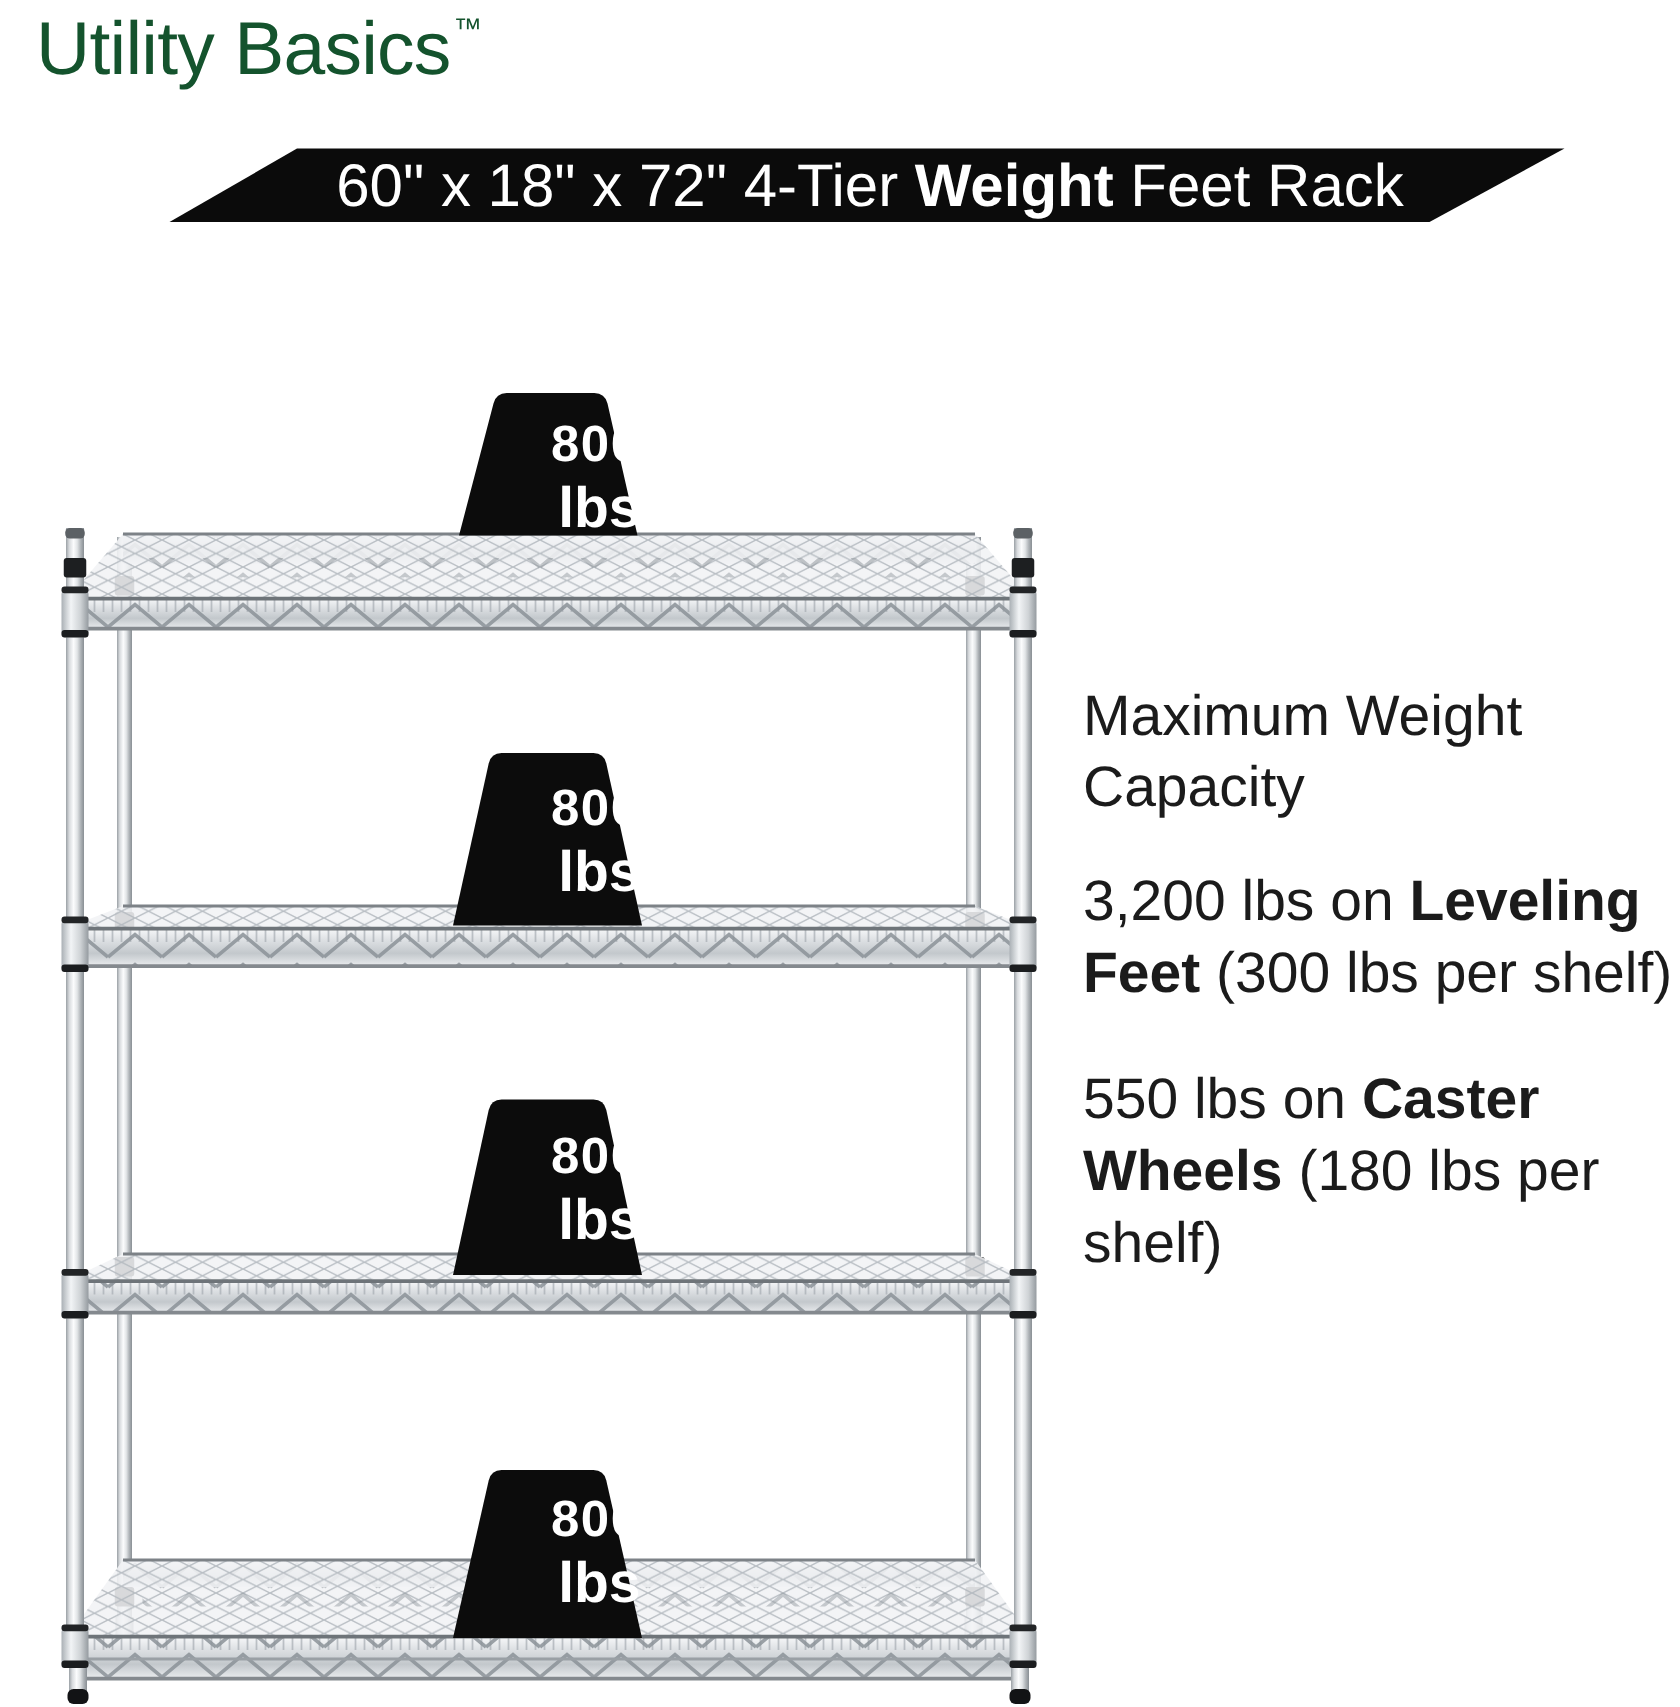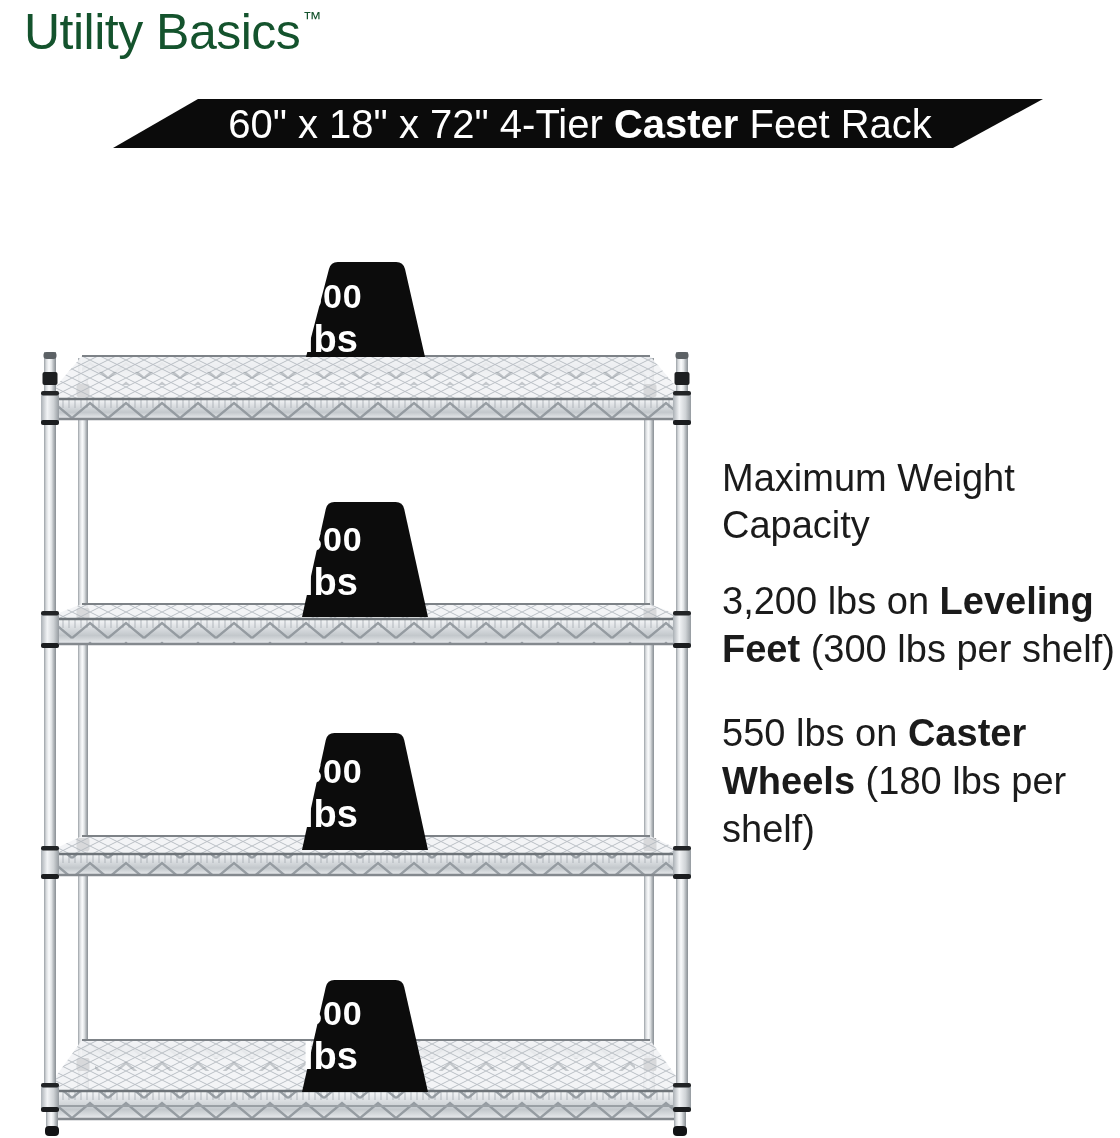--- a/index.html
+++ b/index.html
@@ -9,21 +9,21 @@
   .overlay{position:absolute;z-index:2;}
 
   .logo{left:8px;top:4px;font-size:50px;line-height:56px;color:#14532d;
         letter-spacing:-0.5px;white-space:nowrap;margin-left:16px;}
   .logo .tm{font-size:19px;position:relative;top:-24px;margin-left:2px;}
 
   .banner-text{left:140px;top:101px;width:880px;text-align:center;
         font-size:40px;line-height:47px;color:#ffffff;white-space:nowrap;}
   .banner-text .hl{font-weight:700;}
 
-  .wlabel{left:303px;width:124px;text-align:left;color:#ffffff;font-weight:700;}
+  .wlabel{left:303px;width:124px;text-align:right;color:#ffffff;font-weight:700;}
   .wlabel .val{display:block;font-size:34px;line-height:40px;letter-spacing:1px;}
   .wlabel .unit{display:block;font-size:38px;line-height:46px;}
   .wl-1{top:276px;} .wl-2{top:519px;} .wl-3{top:751px;} .wl-4{top:993px;}
 
   .info{left:722px;top:455px;width:414px;}
   .info h2{font-size:38px;line-height:47px;font-weight:400;margin:0 0 28px 0;color:#1b1b1b;}
   .info p{font-size:38px;line-height:48px;margin:0 0 36px 0;color:#1b1b1b;}
   .info p b{font-weight:700;}
 </style>
 </head>
@@ -190,21 +190,21 @@
     <path d="M302,850 L325.8,740 Q327.4,733 334.4,733 L395.6,733 Q402.6,733 404.2,740 L428,850 Z"></path>
     <path d="M302,1092 L325.8,987 Q327.4,980 334.4,980 L395.6,980 Q402.6,980 404.2,987 L428,1092 Z"></path>
   </g>
 </svg>
 
 <div class="overlay logo">
   <span>Utility Basics</span><span class="tm">™</span>
 </div>
 
 <div class="overlay banner-text">
-  <span>60" x 18" x 72" 4-Tier </span><span class="hl">Caster</span><span> Feet Rack</span>
+  <span>60" x 18" x 72" 4-Tier </span><span class="hl">Weight</span><span> Feet Rack</span>
 </div>
 
 <div class="overlay wlabel wl-1">
   <span class="val">800</span>
   <span class="unit">lbs</span>
 </div>
 <div class="overlay wlabel wl-2">
   <span class="val">800</span>
   <span class="unit">lbs</span>
 </div>

